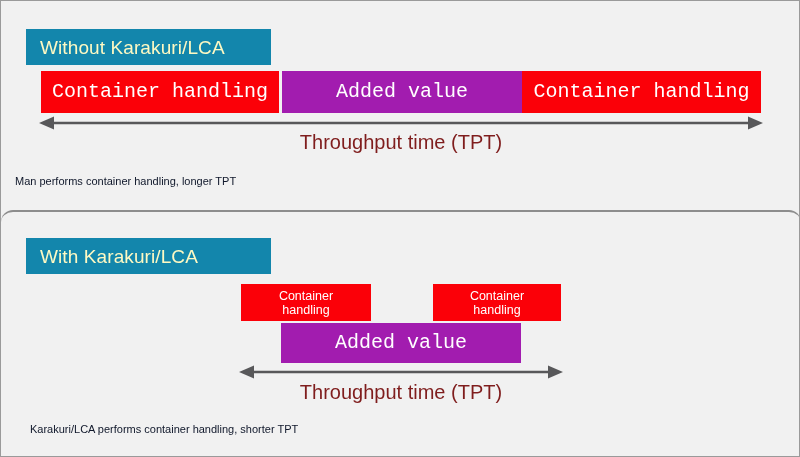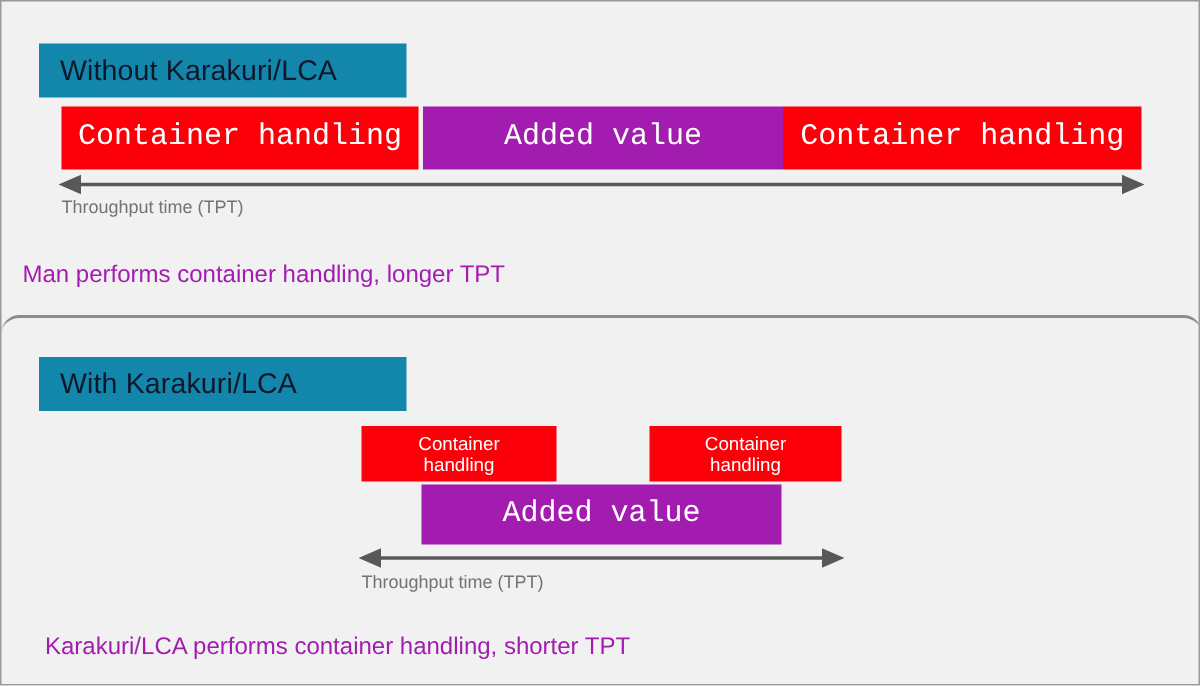--- a/index.html
+++ b/index.html
@@ -24,21 +24,21 @@
     left: 0;
     width: 800px;
     box-sizing: border-box;
   }
   #panel-top { top: 0; height: 209px; }
   #panel-bottom { top: 209px; height: 248px; border-top: 2px solid #8d8d8d; border-radius: 12px; }
 
   .label-chip {
     position: absolute;
     background: #1386ac;
-    color: #0f172a;
+    color: #fef9c3;
     font-size: 19px;
     line-height: 1;
     display: flex;
     align-items: center;
     padding-left: 14px;
     letter-spacing: 0.1px;
     white-space: nowrap;
   }
 
   .bar {
@@ -58,31 +58,31 @@
   .bar-small { font-size: 12.5px; white-space: normal; }
 
   .arrow-wrap {
     position: absolute;
     height: 14px;
   }
   .arrow-wrap svg { display: block; }
 
   .tpt-label {
     position: absolute;
-    color: #737373;
-    font-size: 12px;
+    color: #7f1d1d;
+    font-size: 20px;
     line-height: 1;
-    text-align: left;
+    text-align: center;
     white-space: nowrap;
   }
 
   .caption {
     position: absolute;
-    color: #a21caf;
-    font-size: 16px;
+    color: #0f172a;
+    font-size: 11px;
     line-height: 1;
     white-space: nowrap;
   }
 </style>
 </head>
 <body>
 
 <div id="figure">
 
   <div class="panel" id="panel-top">

